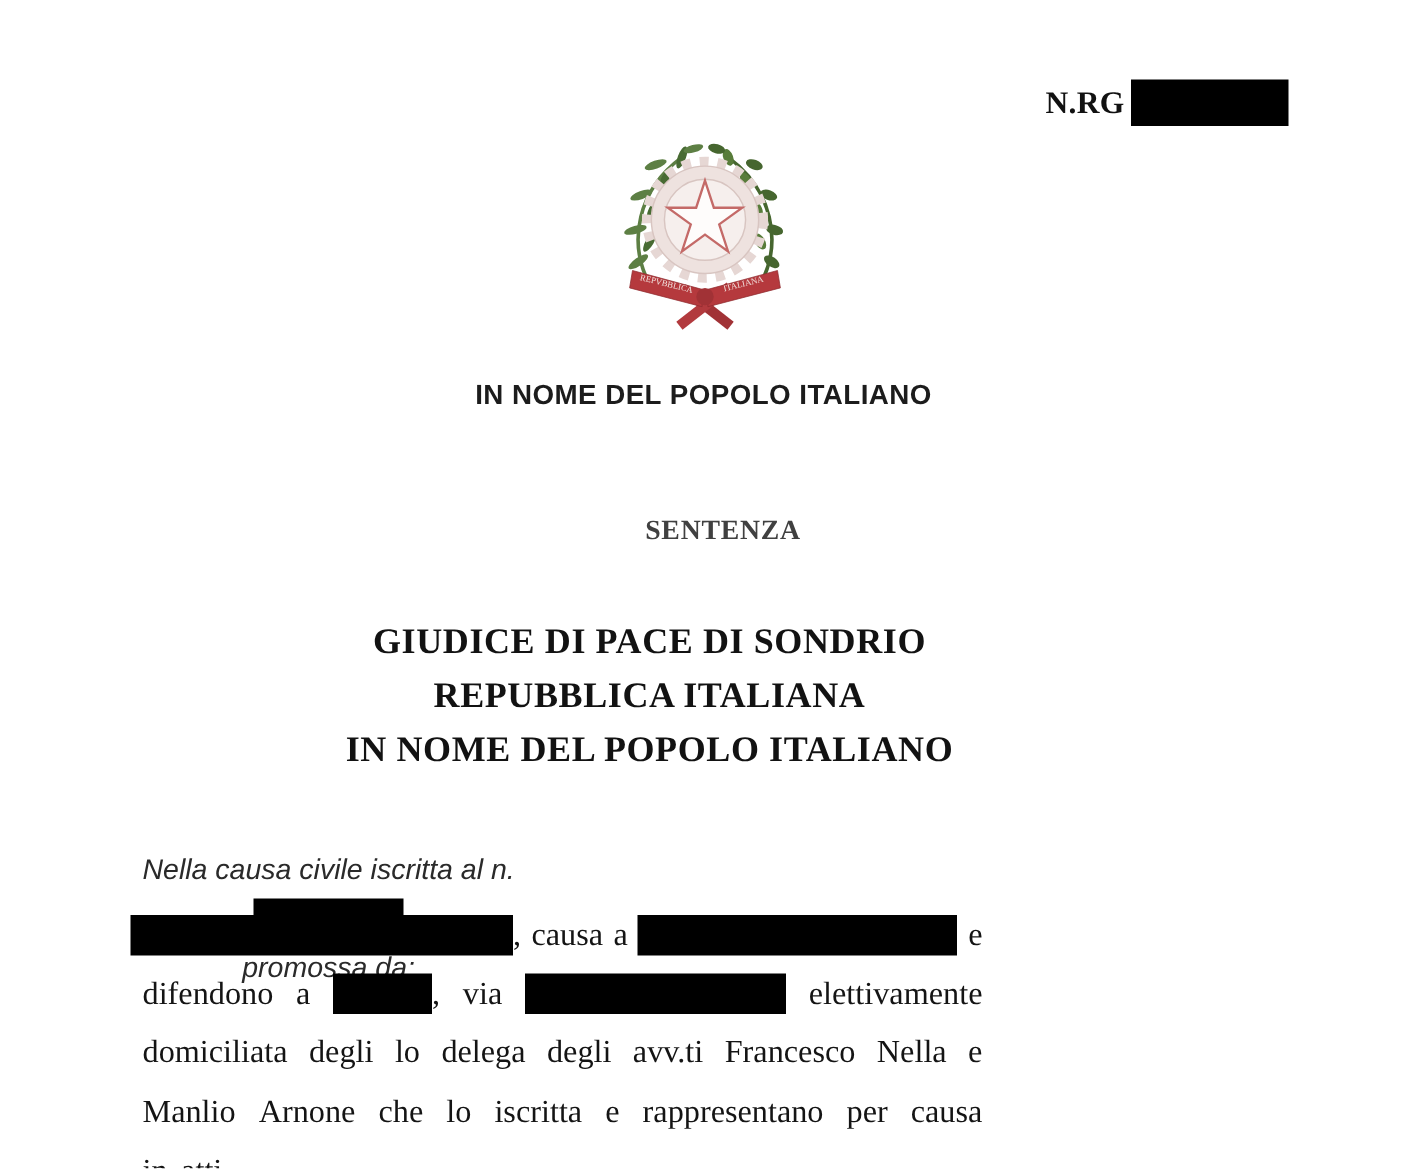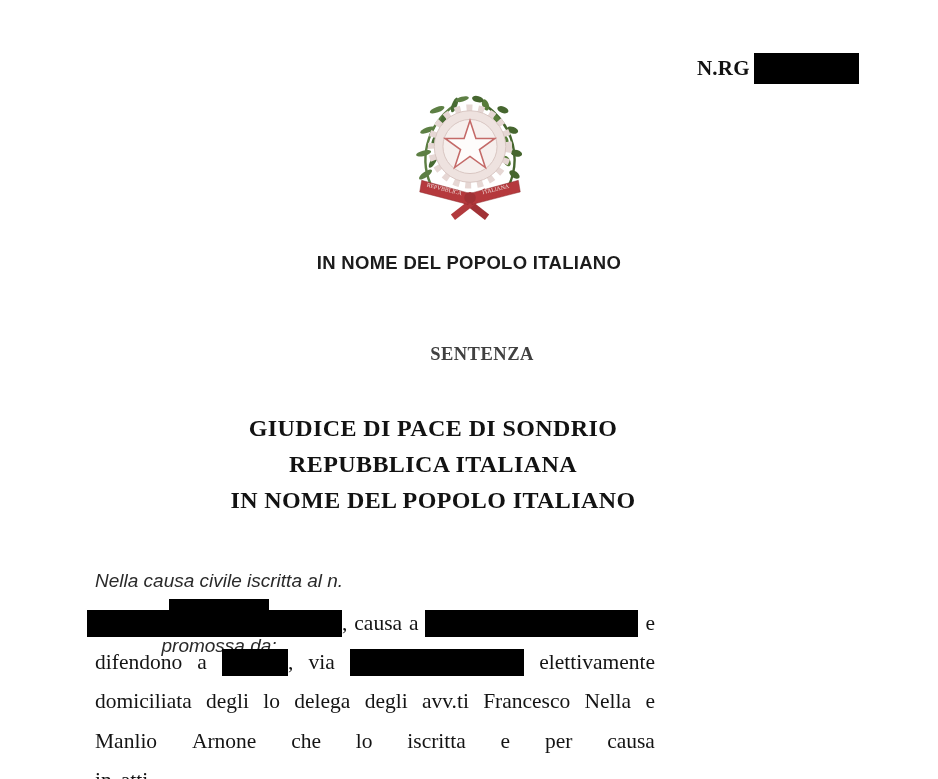--- a/index.html
+++ b/index.html
@@ -187,20 +187,21 @@
         <span class="word">Nella</span>
         <span class="word">e</span>
       </div>
       <div class="body-line justify">
         <span class="word">Manlio</span>
         <span class="word">Arnone</span>
         <span class="word">che</span>
         <span class="word">lo</span>
         <span class="word">iscritta</span>
         <span class="word">e</span>
+        <span class="word">rappresentano</span>
         <span class="word">per</span>
         <span class="word">causa</span>
       </div>
       <div class="body-line no-justify">
         <span class="word">in</span>
         <span class="word">atti</span>
       </div>
     </div>
 
 </div>

